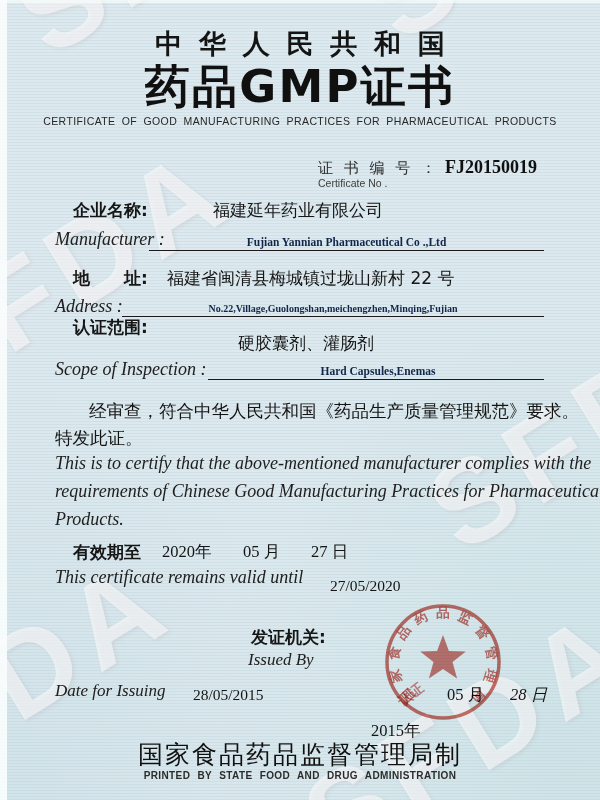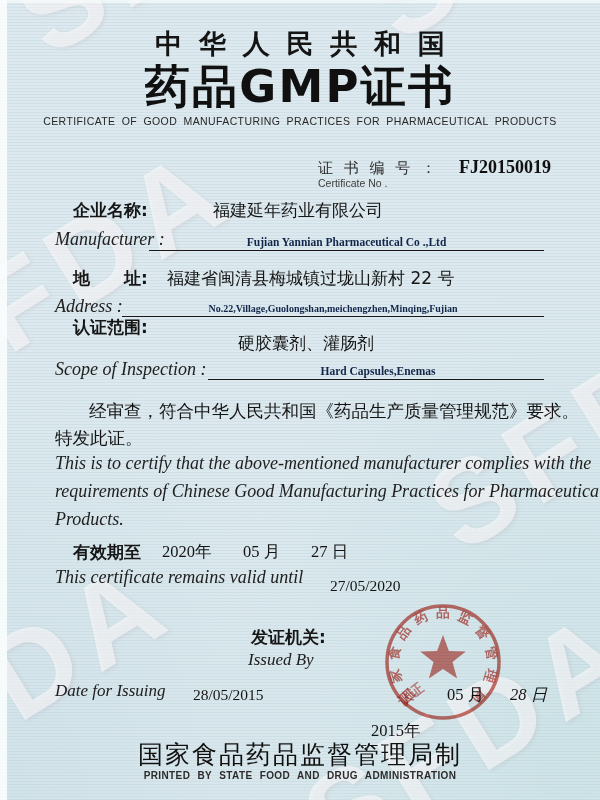--- a/index.html
+++ b/index.html
@@ -26,21 +26,21 @@
   .wm5{left:-148px;top:712px;transform:rotate(-32deg);}
   .wm6{left:316px;top:762px;transform:rotate(-32deg);}
   .abs{position:absolute;}
   .ctr{left:0;width:100%;text-align:center;}
   .country{top:26px;font-size:27px;font-weight:bold;letter-spacing:0.62em;text-indent:0.62em;color:#141414;}
   .gmp-title{top:57px;font-size:45px;font-weight:bold;letter-spacing:0.05em;color:#101010;}
   .en-title{font-family:"Liberation Sans",sans-serif;font-weight:normal;font-size:10.5px;color:#272727;letter-spacing:0.4px;word-spacing:3px;}
   .en1{top:115px;} .en2{top:131px;}
   .certno-row{left:318px;top:157px;font-size:15px;white-space:nowrap;}
   .certno-label{letter-spacing:3px;color:#2c2c2c;}
-  .certno-value{font-family:"Liberation Serif",serif;font-weight:bold;font-size:18px;color:#101010;margin-left:20px;}
+  .certno-value{font-family:"Liberation Serif",serif;font-weight:bold;font-size:18px;color:#101010;margin-left:6px;}
   .certno-en{left:318px;top:177px;font-family:"Liberation Sans",sans-serif;font-size:10.5px;color:#3c3c3c;}
   .lbl-cn{font-weight:bold;font-size:17px;color:#161616;white-space:nowrap;margin-left:18px;}
   .val-cn{font-size:17px;color:#161616;white-space:nowrap;}
   .lbl-en{font-family:"Liberation Serif",serif;font-style:italic;font-size:18px;color:#202020;white-space:nowrap;}
   .uline{border-bottom:1.5px solid #1a1a1a;height:0;}
   .uval{font-family:"Liberation Serif",serif;font-weight:bold;font-size:11.5px;color:#12264a;text-align:center;white-space:nowrap;}
   .stmt-cn{font-size:17.5px;color:#141414;white-space:nowrap;}
   .stmt-en{font-family:"Liberation Serif",serif;font-style:italic;font-size:18px;line-height:28px;color:#1e1e1e;white-space:nowrap;}
   .dateblk{font-family:"Liberation Serif",serif;font-size:16.5px;color:#141414;white-space:nowrap;}
   .footer-cn{top:738px;font-size:25px;font-weight:normal;letter-spacing:2px;color:#101010;}

